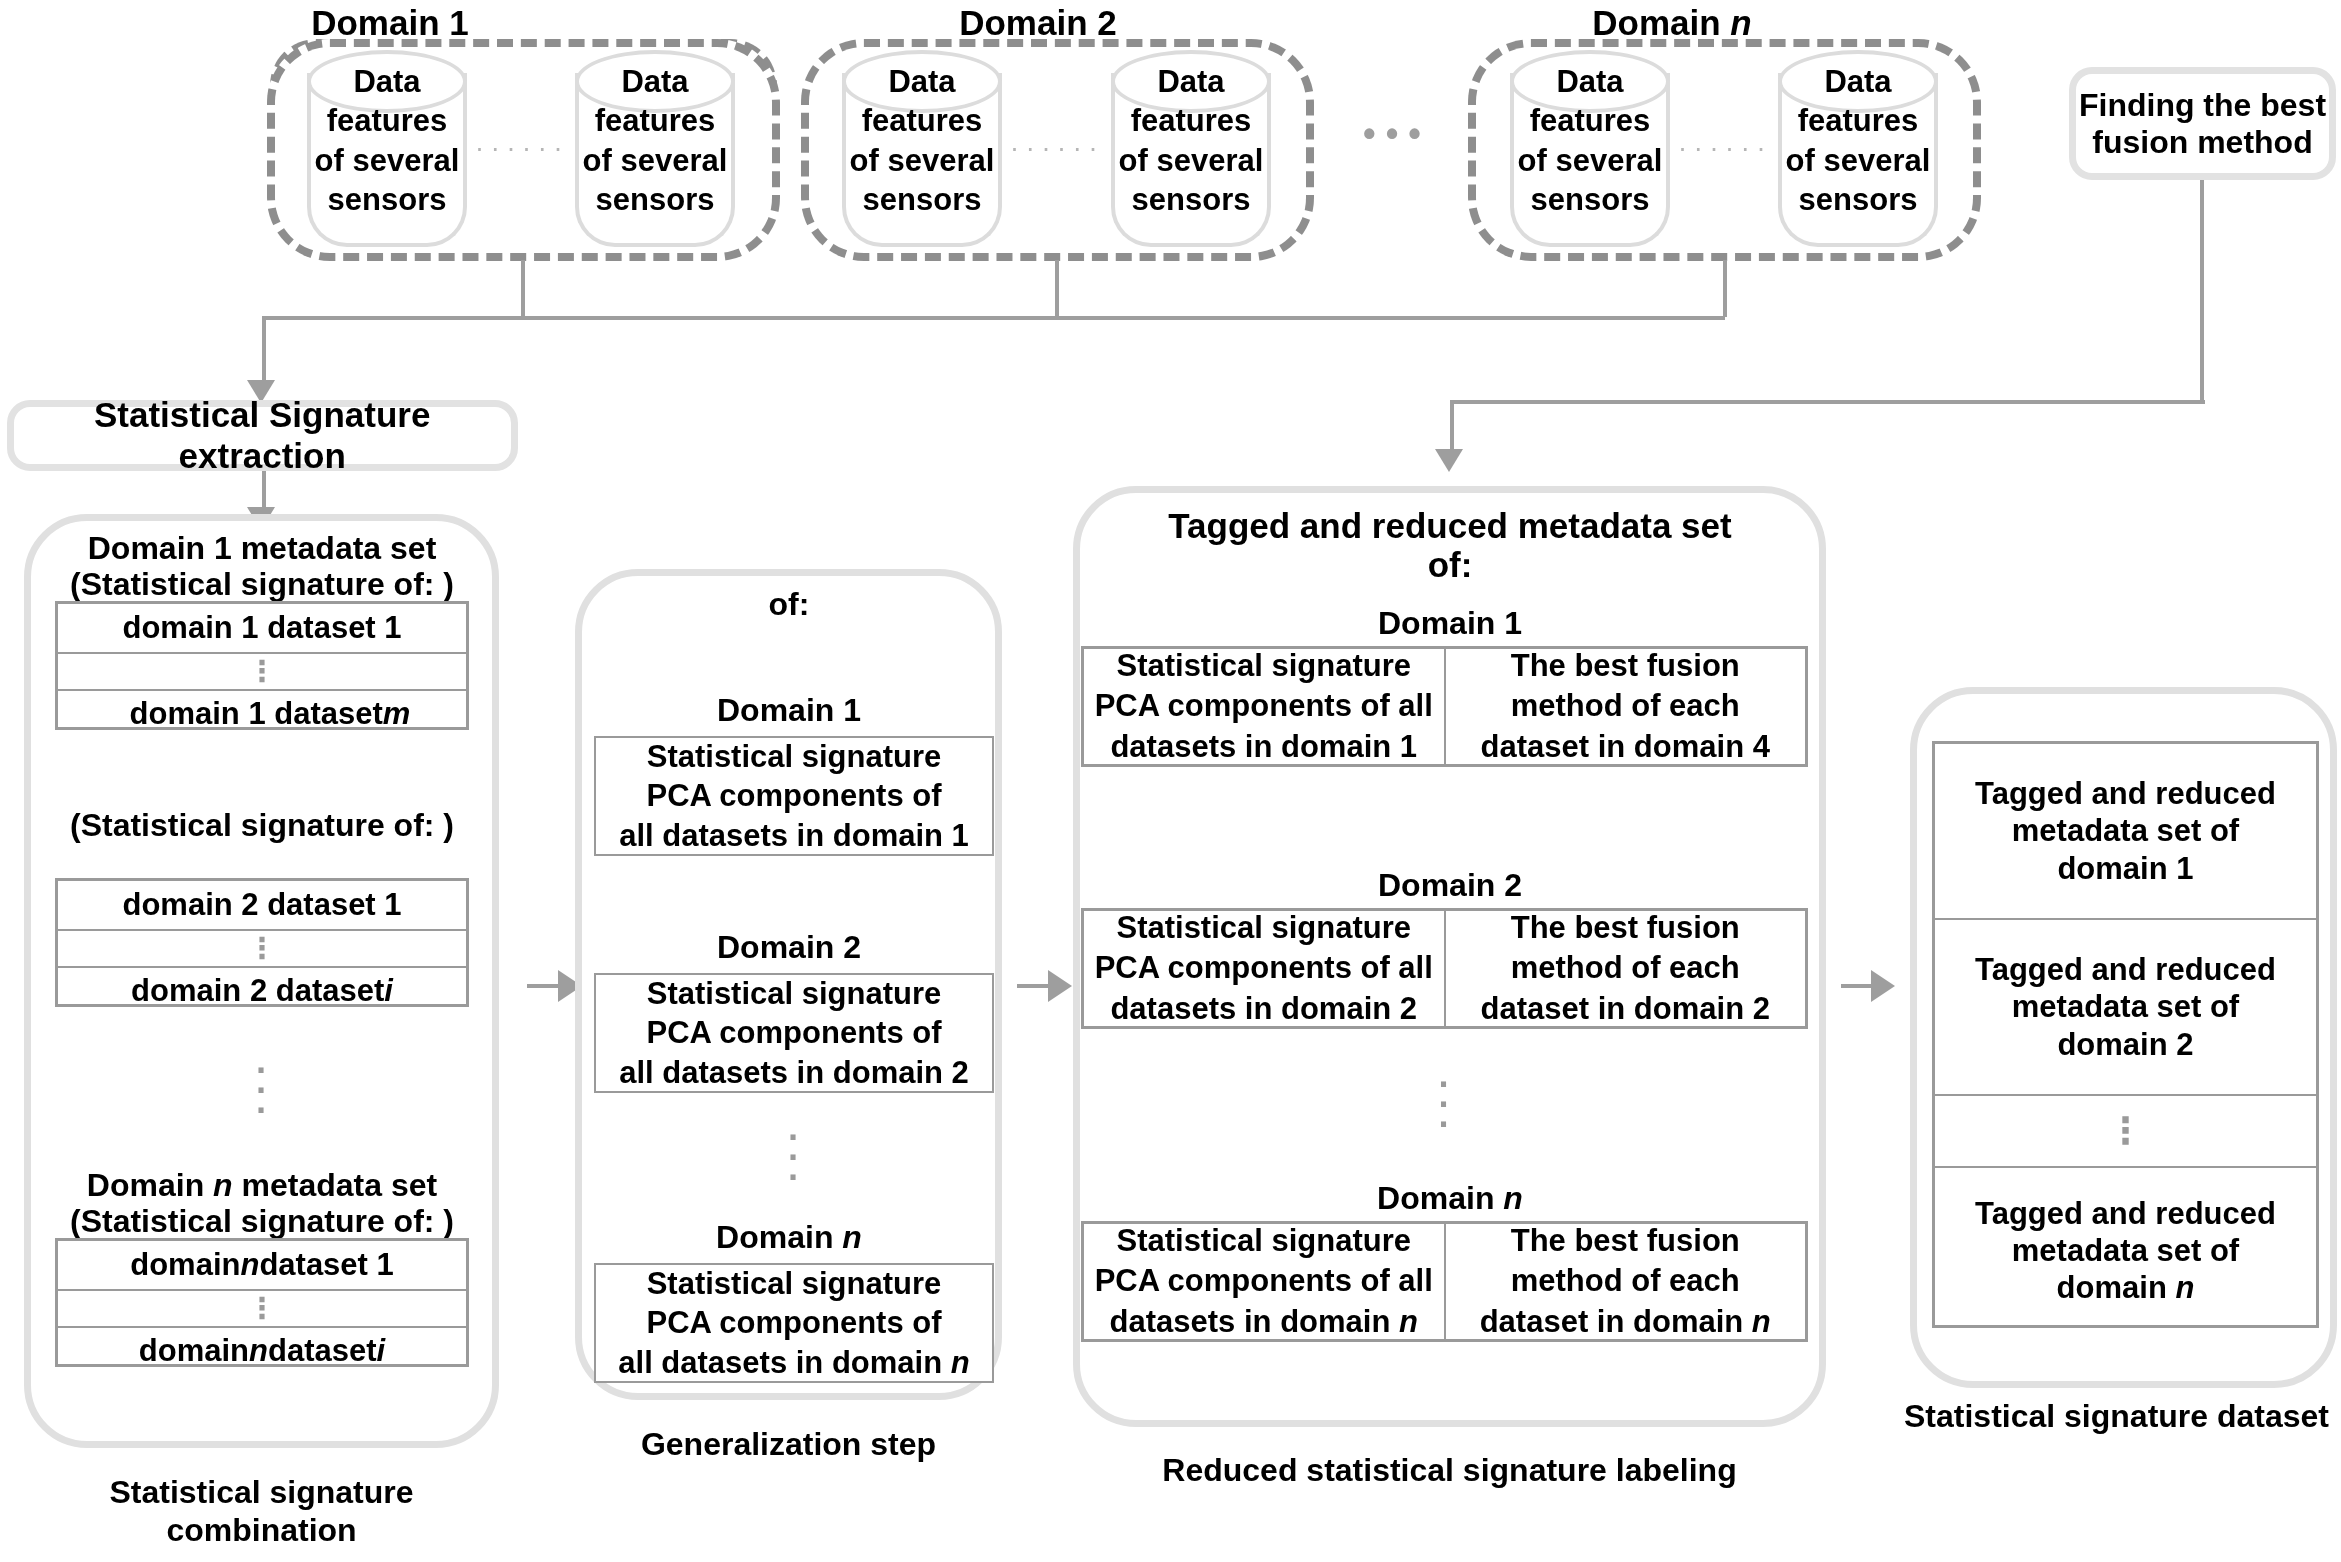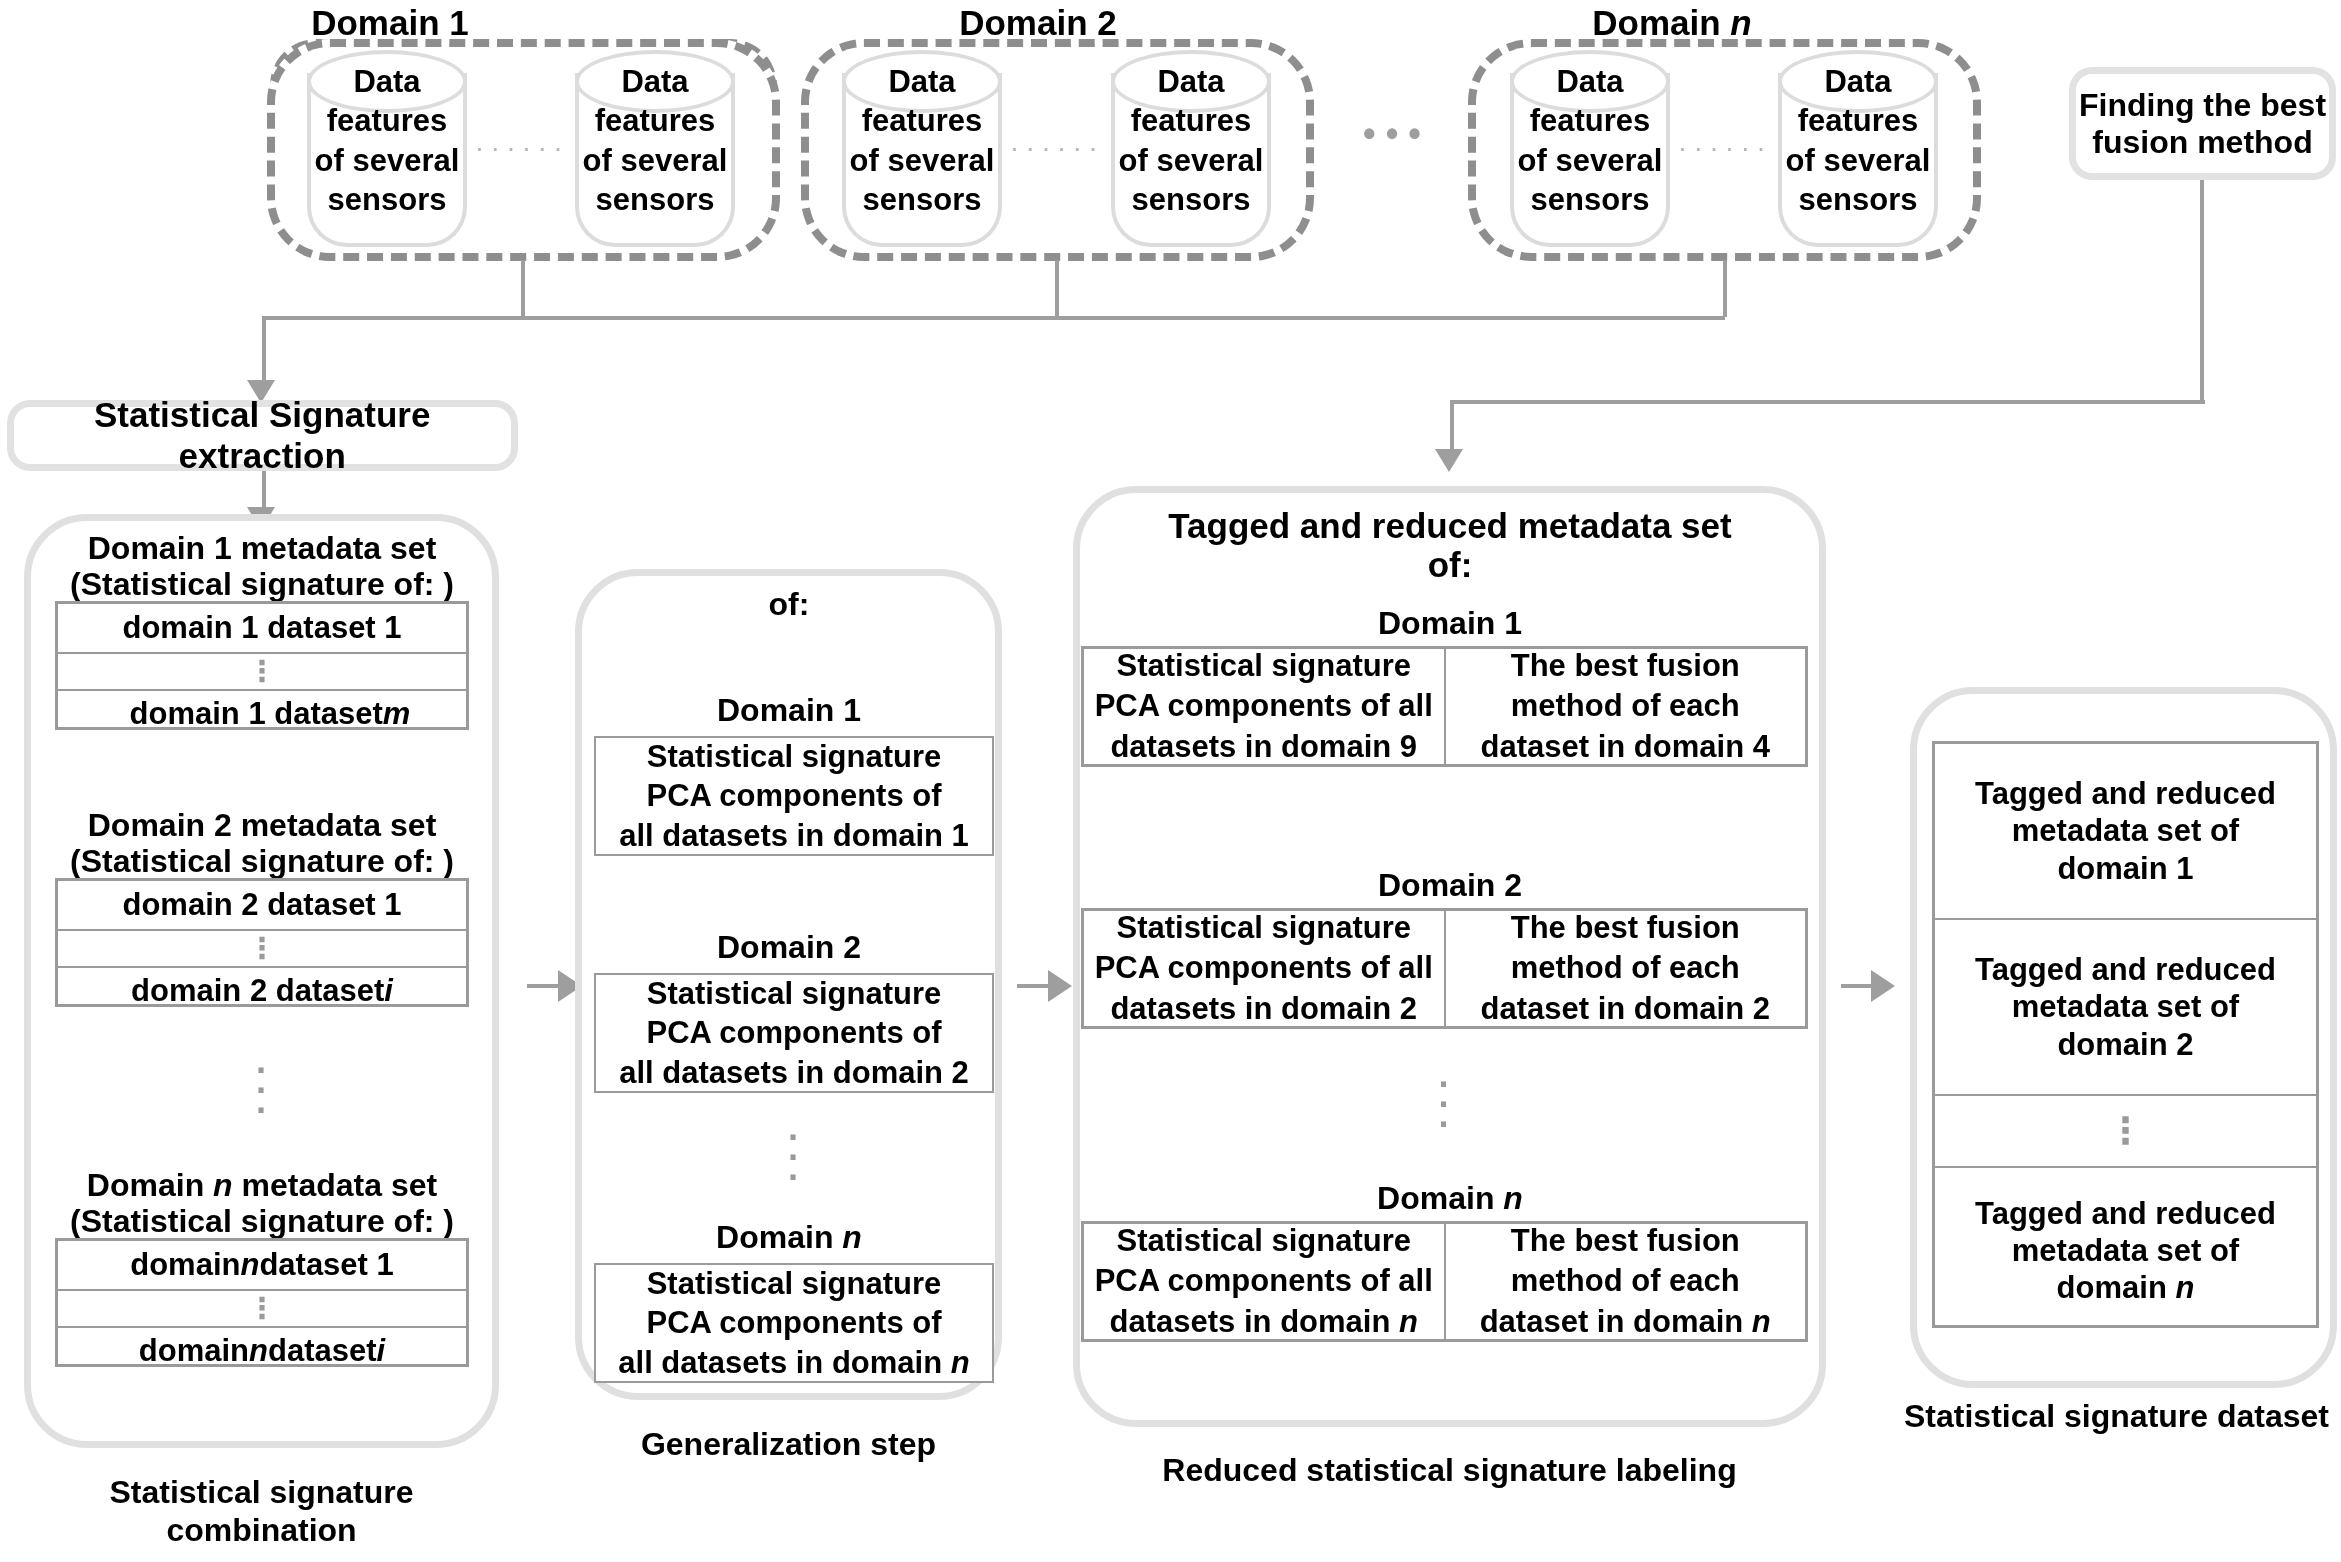--- a/index.html
+++ b/index.html
@@ -211,21 +211,20 @@
   <div class="row" style="height:35px;">
     <span style="color:#9a9a9a;font-size:29px;line-height:0.7;">⋮</span>
   </div>
   <div class="row" style="height:46px;padding-left:16px;">
     <span>domain 1 dataset </span>
       <em>m</em>
   </div>
 </div>
 
 <div class="abs ttl t48" style="left:31px;top:808px;width:462px;">
-  <div>Domain 2 metadata set</div>
   <div>(Statistical signature of: )</div>
 </div>
 <div class="abs tbl" style="left:55px;top:878px;width:414px;height:129px;">
   <div class="row" style="height:48px;">domain 2 dataset 1</div>
   <div class="row" style="height:35px;">
     <span style="color:#9a9a9a;font-size:29px;line-height:0.7;">⋮</span>
   </div>
   <div class="row" style="height:46px;">
     <span>domain 2 dataset </span>
       <em>i</em>
@@ -319,21 +318,21 @@
   <div>Tagged and reduced metadata set</div>
   <div>of:</div>
 </div>
 
 <div class="abs ttl t48" style="left:1080px;top:606px;width:740px;">Domain 1</div>
 <div class="abs two-col" style="left:1081px;top:646px;width:727px;height:121px;">
   <div>
     <div>
       <div>Statistical signature</div>
       <div>PCA components of all</div>
-      <div>datasets in domain 9</div>
+      <div>datasets in domain 1</div>
     </div>
   </div>
   <div>
     <div>
       <div>The best fusion</div>
       <div>method of each</div>
       <div>dataset in domain 4</div>
     </div>
   </div>
 </div>

